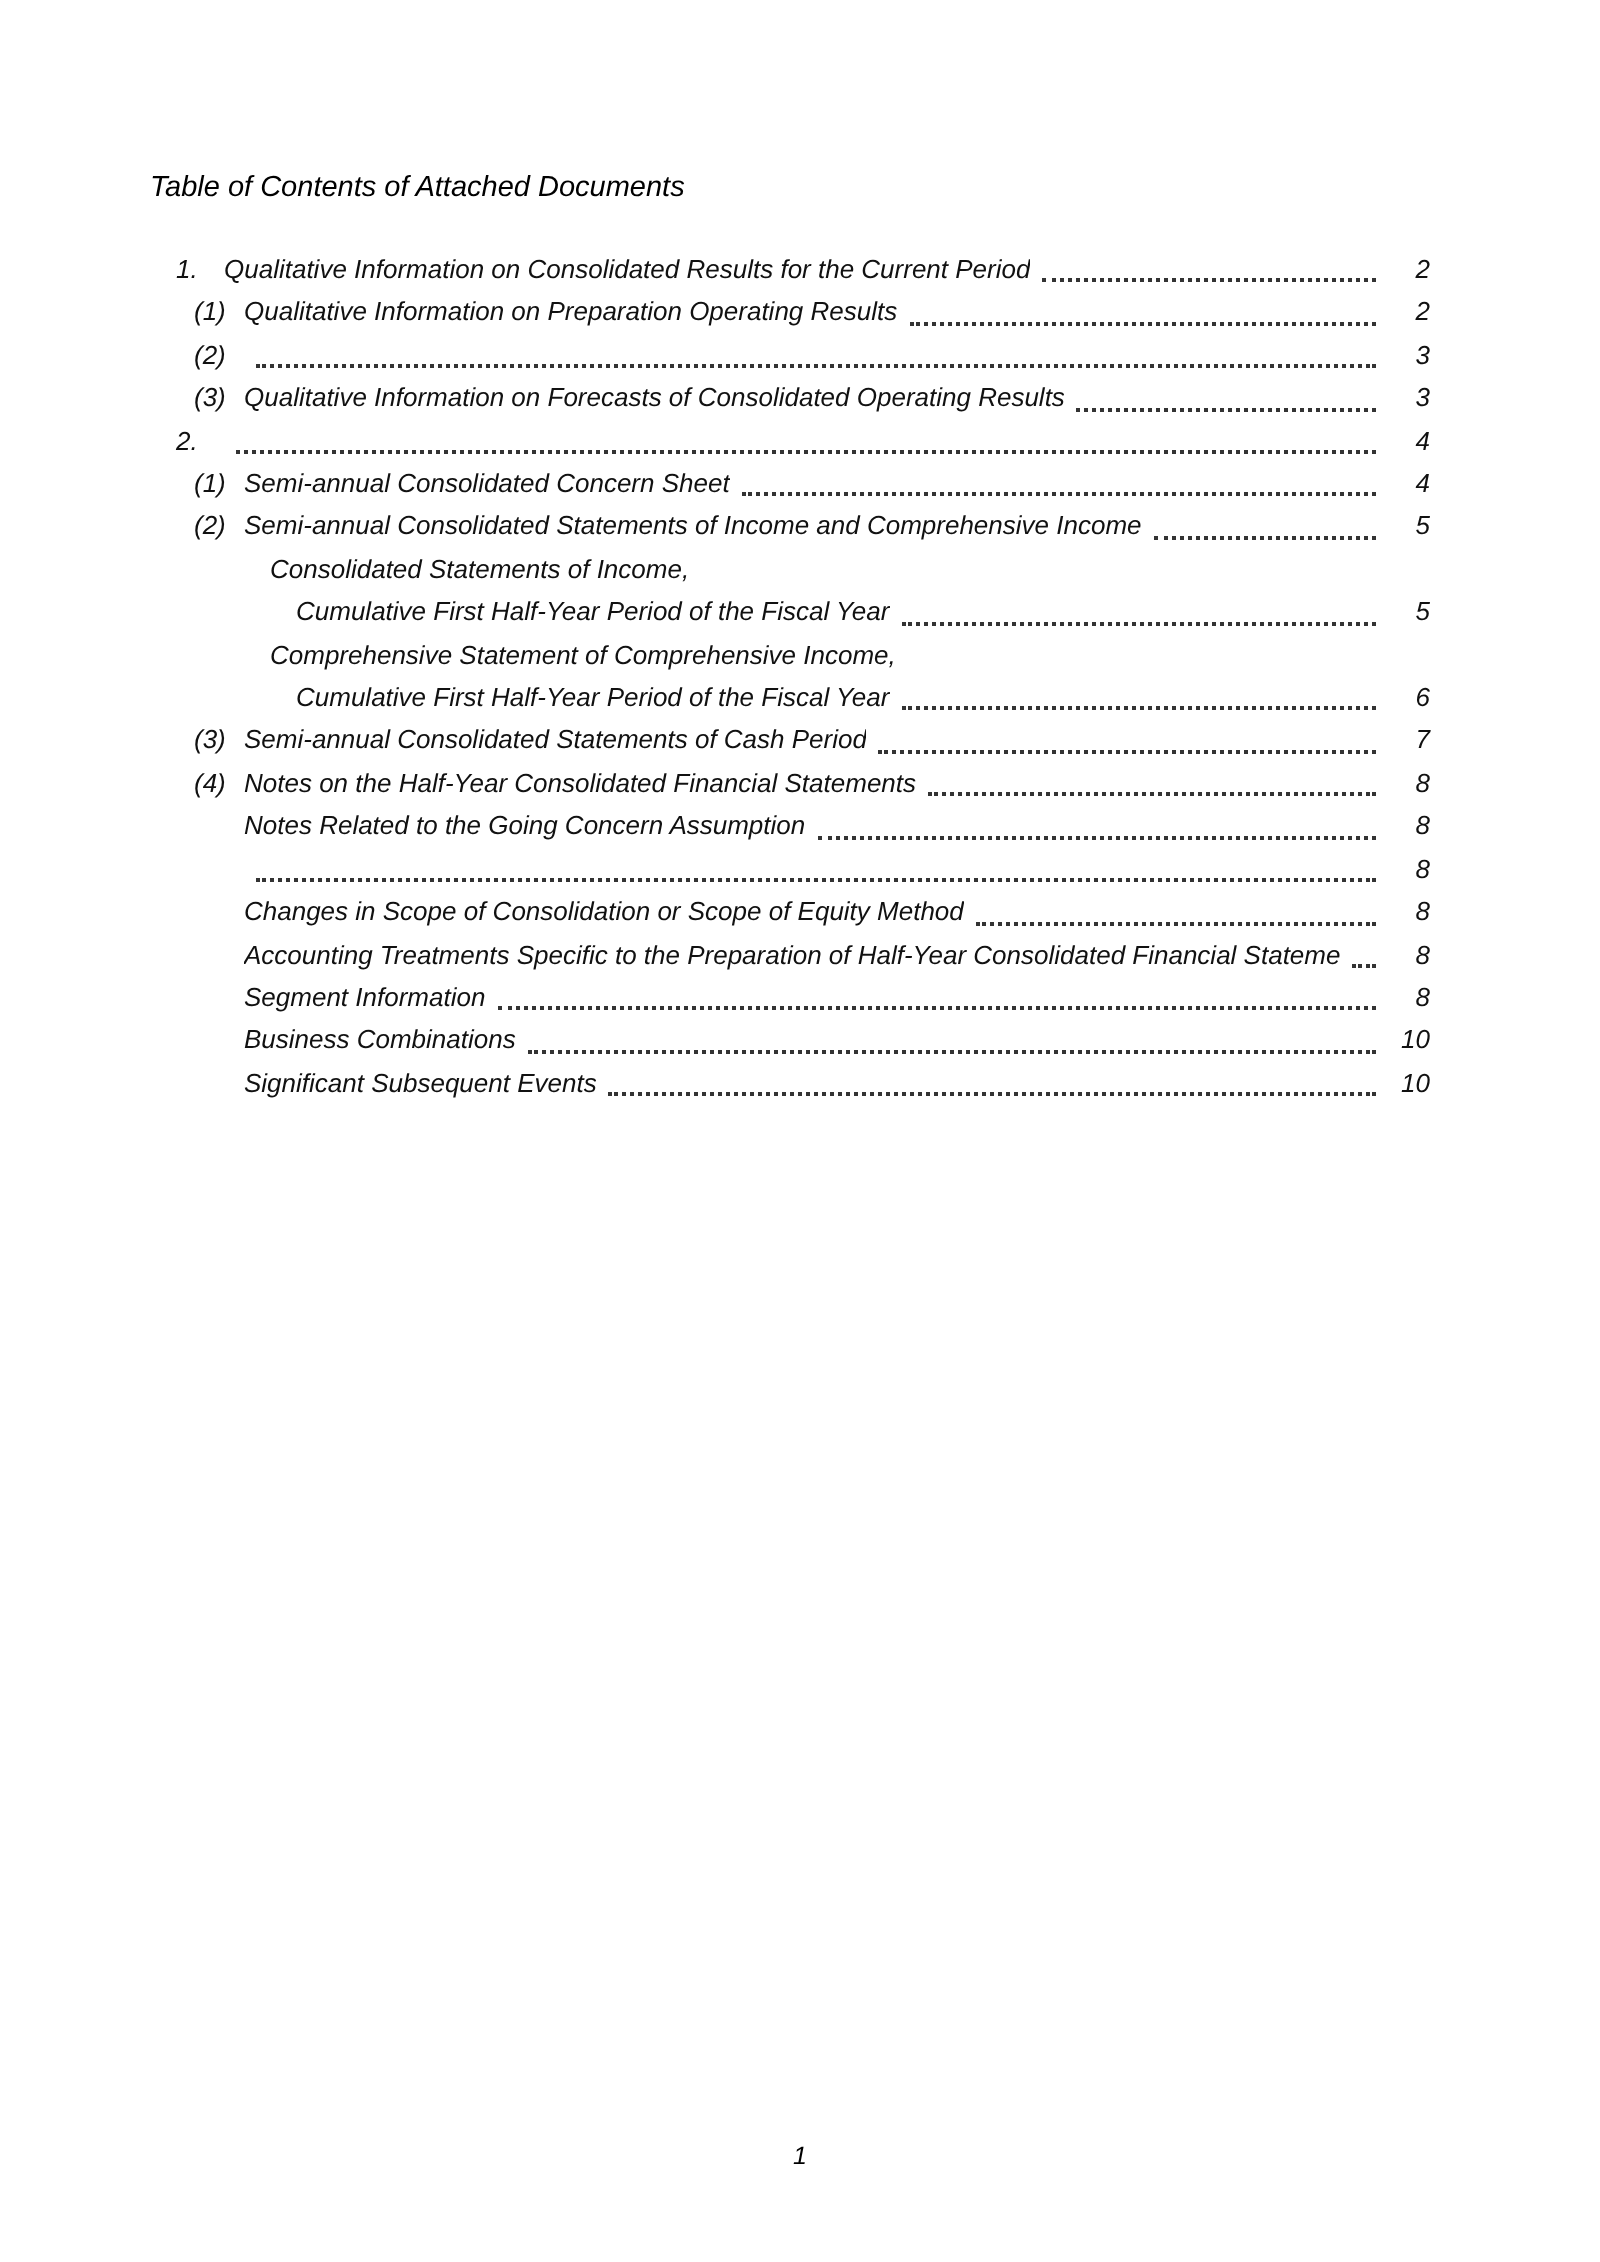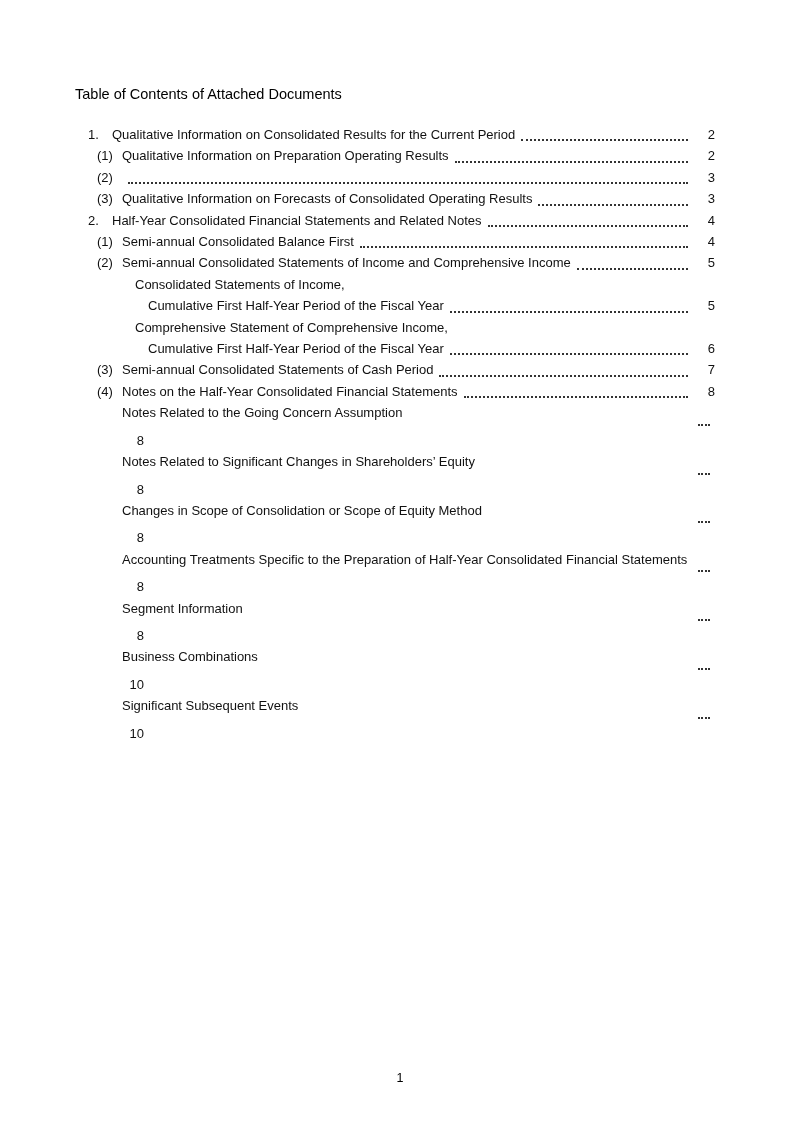--- a/index.html
+++ b/index.html
@@ -5,20 +5,21 @@
   html, body { margin: 0; padding: 0; background: #ffffff; }
   .page {
     position: relative;
     width: 800px;
     height: 1131px;
     background: #ffffff;
     font-family: "Liberation Sans", sans-serif;
     color: #111;
     overflow: hidden;
     margin: 0 auto;
+    font-style: italic;
   }
   .content {
     position: absolute;
     top: 85px;
     left: 75px;
     right: 85px;
   }
   .doc-title {
     font-size: 14.5px;
     line-height: 18px;
@@ -33,21 +34,21 @@
     line-height: 21.4px;
     white-space: nowrap;
   }
   .row .num { flex: 0 0 auto; display: inline-block; }
   .l1 { padding-left: 13px; }
   .l1 .num { width: 24px; }
   .l2 { padding-left: 22px; }
   .l2 .num { width: 25px; }
   .l3 { padding-left: 60px; text-align: center; }
   .l4 { padding-left: 73px; }
-  .note { padding-left: 47px; flex-direction: column; }
+  .note { padding-left: 47px; }
   .label { flex: 0 1 auto; overflow: hidden; }
   .leader {
     flex: 1 1 auto;
     min-width: 12px;
     border-bottom: 2px dotted #333;
     align-self: flex-end;
     margin: 0 5px 4px 6px;
   }
   .pagenum {
     flex: 0 0 auto;
@@ -96,28 +97,27 @@
 
       <div class="row l2">
         <span class="num">(3)</span>
         <span class="label">Qualitative Information on Forecasts of Consolidated Operating Results</span>
         <span class="leader"></span>
         <span class="pagenum">3</span>
       </div>
 
       <div class="row l1">
         <span class="num">2.</span>
-        <span class="label">Half-Year Consolidated Financial Statements and Related Notes</span>
         <span class="leader"></span>
         <span class="pagenum">4</span>
       </div>
 
       <div class="row l2">
         <span class="num">(1)</span>
-        <span class="label">Semi-annual Consolidated Balance First</span>
+        <span class="label">Semi-annual Consolidated Concern Sheet</span>
         <span class="leader"></span>
         <span class="pagenum">4</span>
       </div>
 
       <div class="row l2">
         <span class="num">(2)</span>
         <span class="label">Semi-annual Consolidated Statements of Income and Comprehensive Income</span>
         <span class="leader"></span>
         <span class="pagenum">5</span>
       </div>
@@ -156,21 +156,20 @@
         <span class="pagenum">8</span>
       </div>
 
       <div class="row note">
         <span class="label">Notes Related to the Going Concern Assumption</span>
         <span class="leader"></span>
         <span class="pagenum">8</span>
       </div>
 
       <div class="row note">
-        <span class="label">Notes Related to Significant Changes in Shareholders’ Equity</span>
         <span class="leader"></span>
         <span class="pagenum">8</span>
       </div>
 
       <div class="row note">
         <span class="label">Changes in Scope of Consolidation or Scope of Equity Method</span>
         <span class="leader"></span>
         <span class="pagenum">8</span>
       </div>
 

